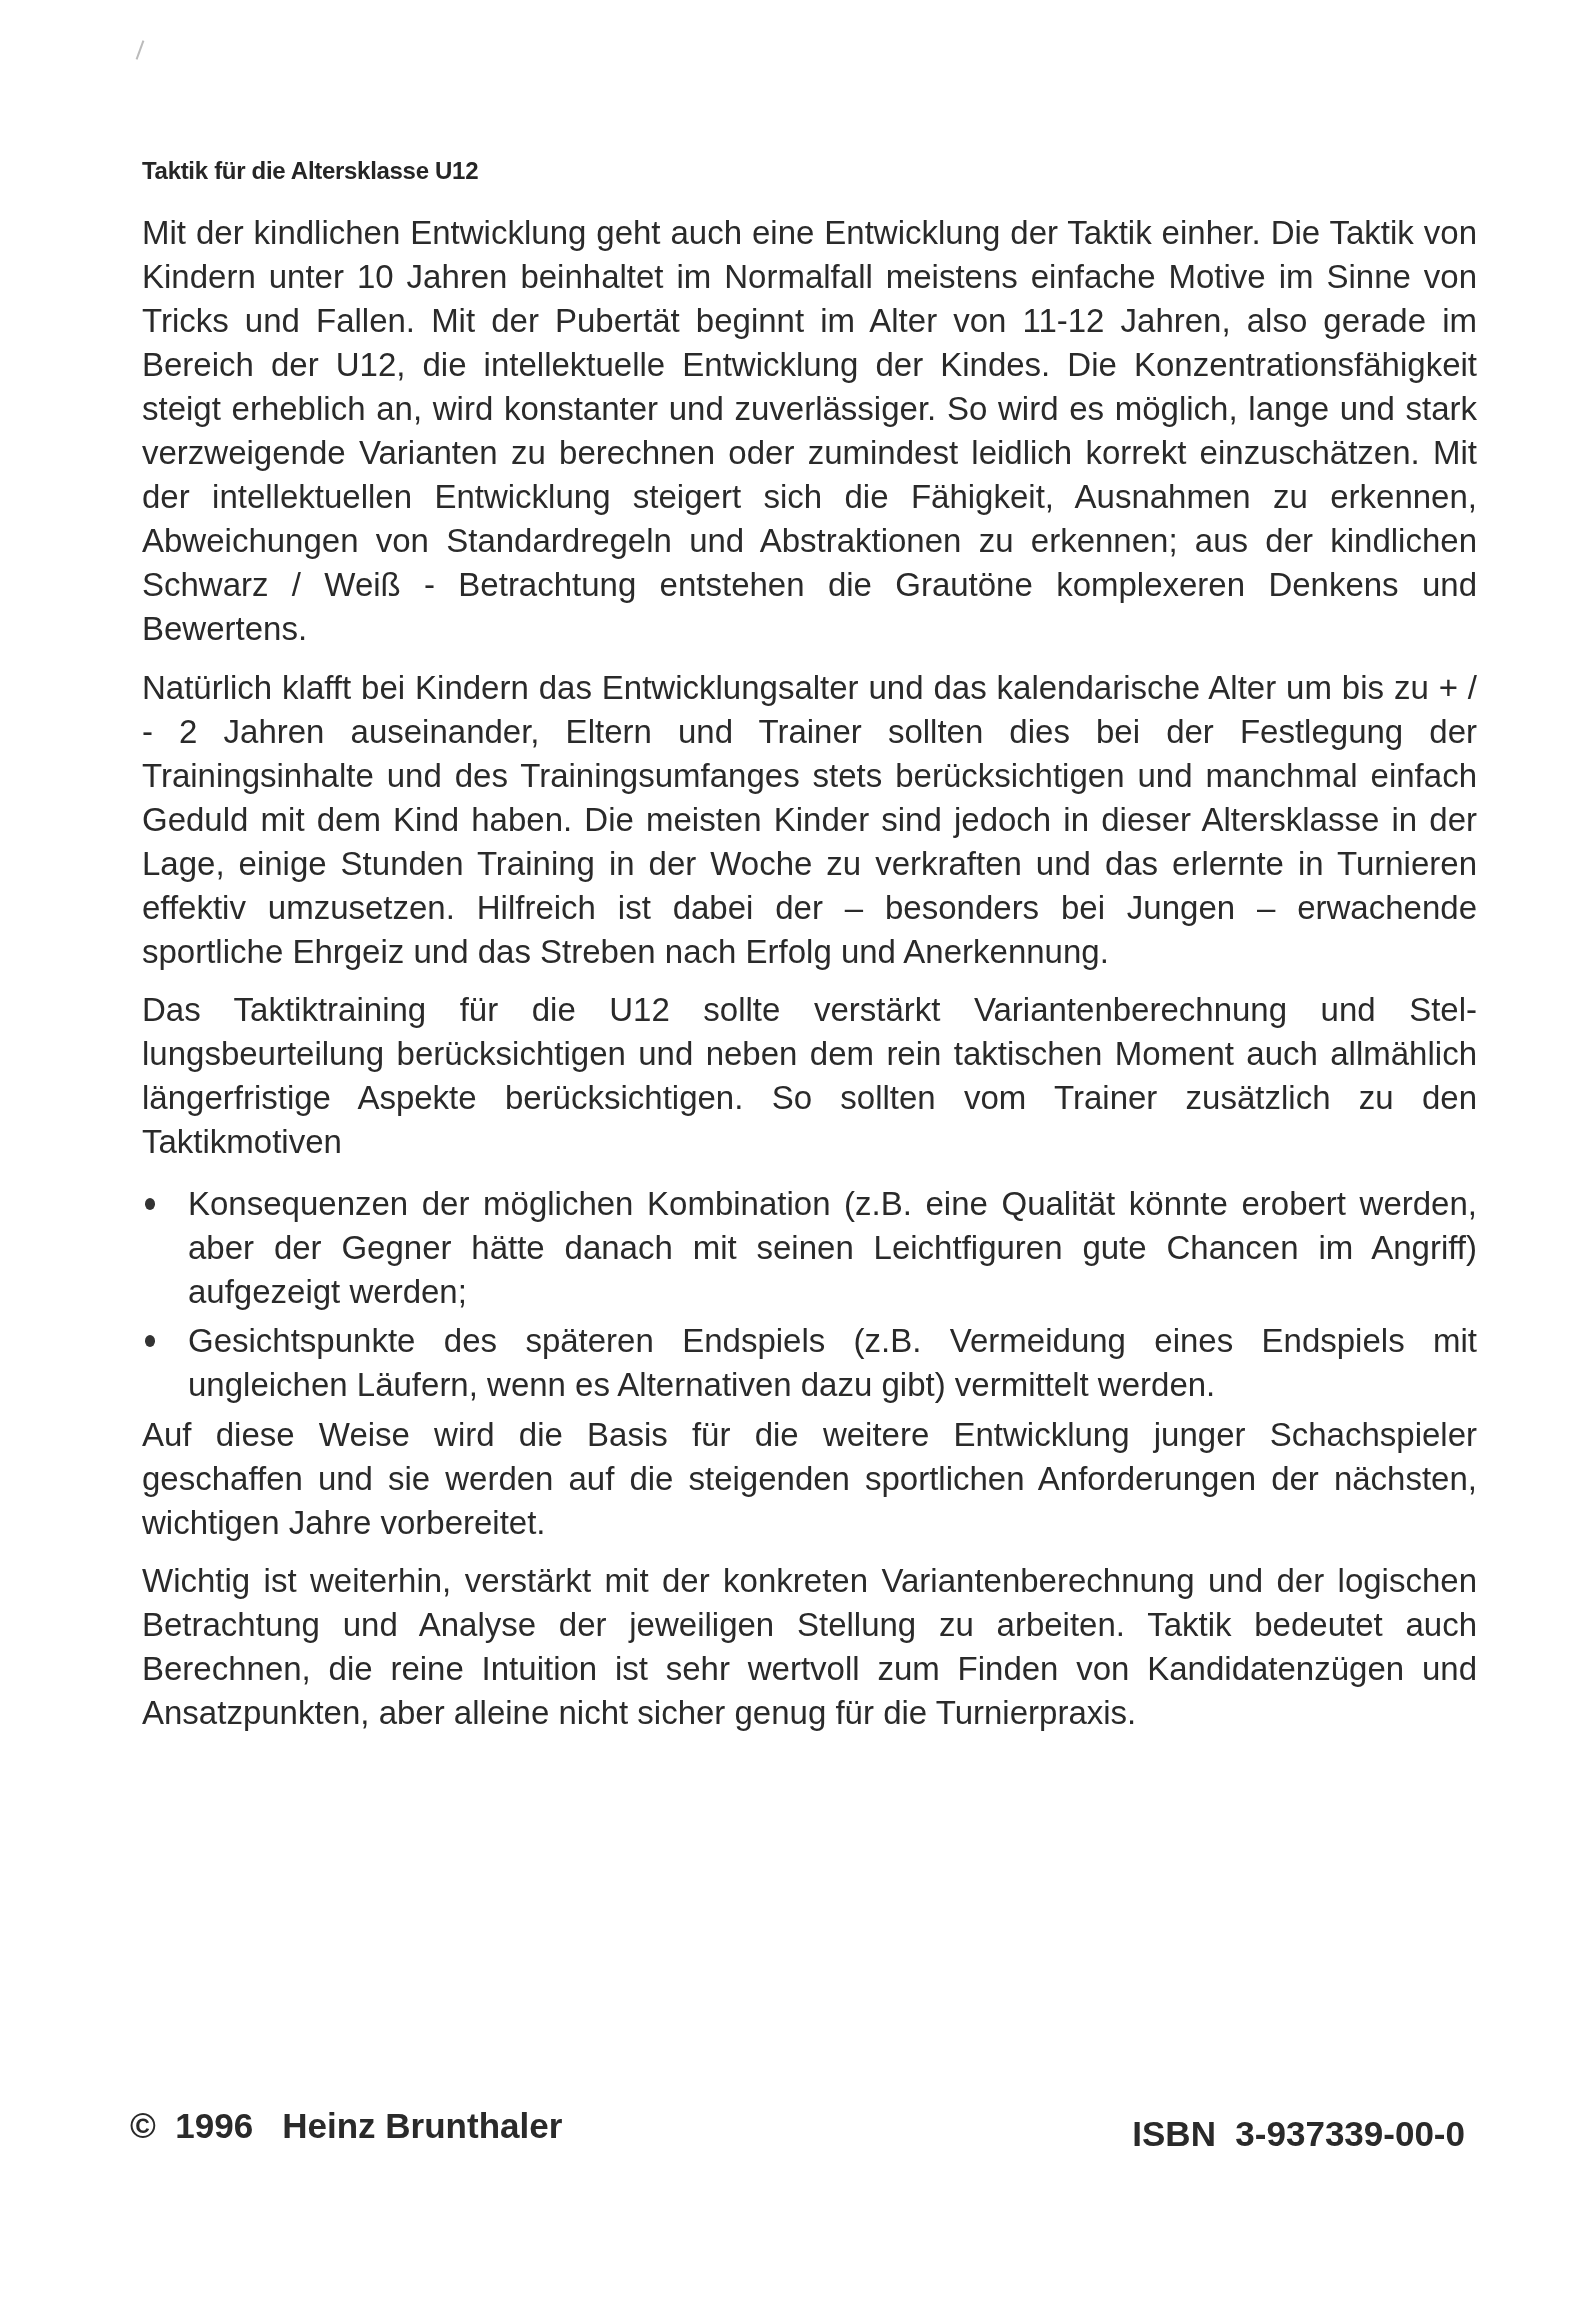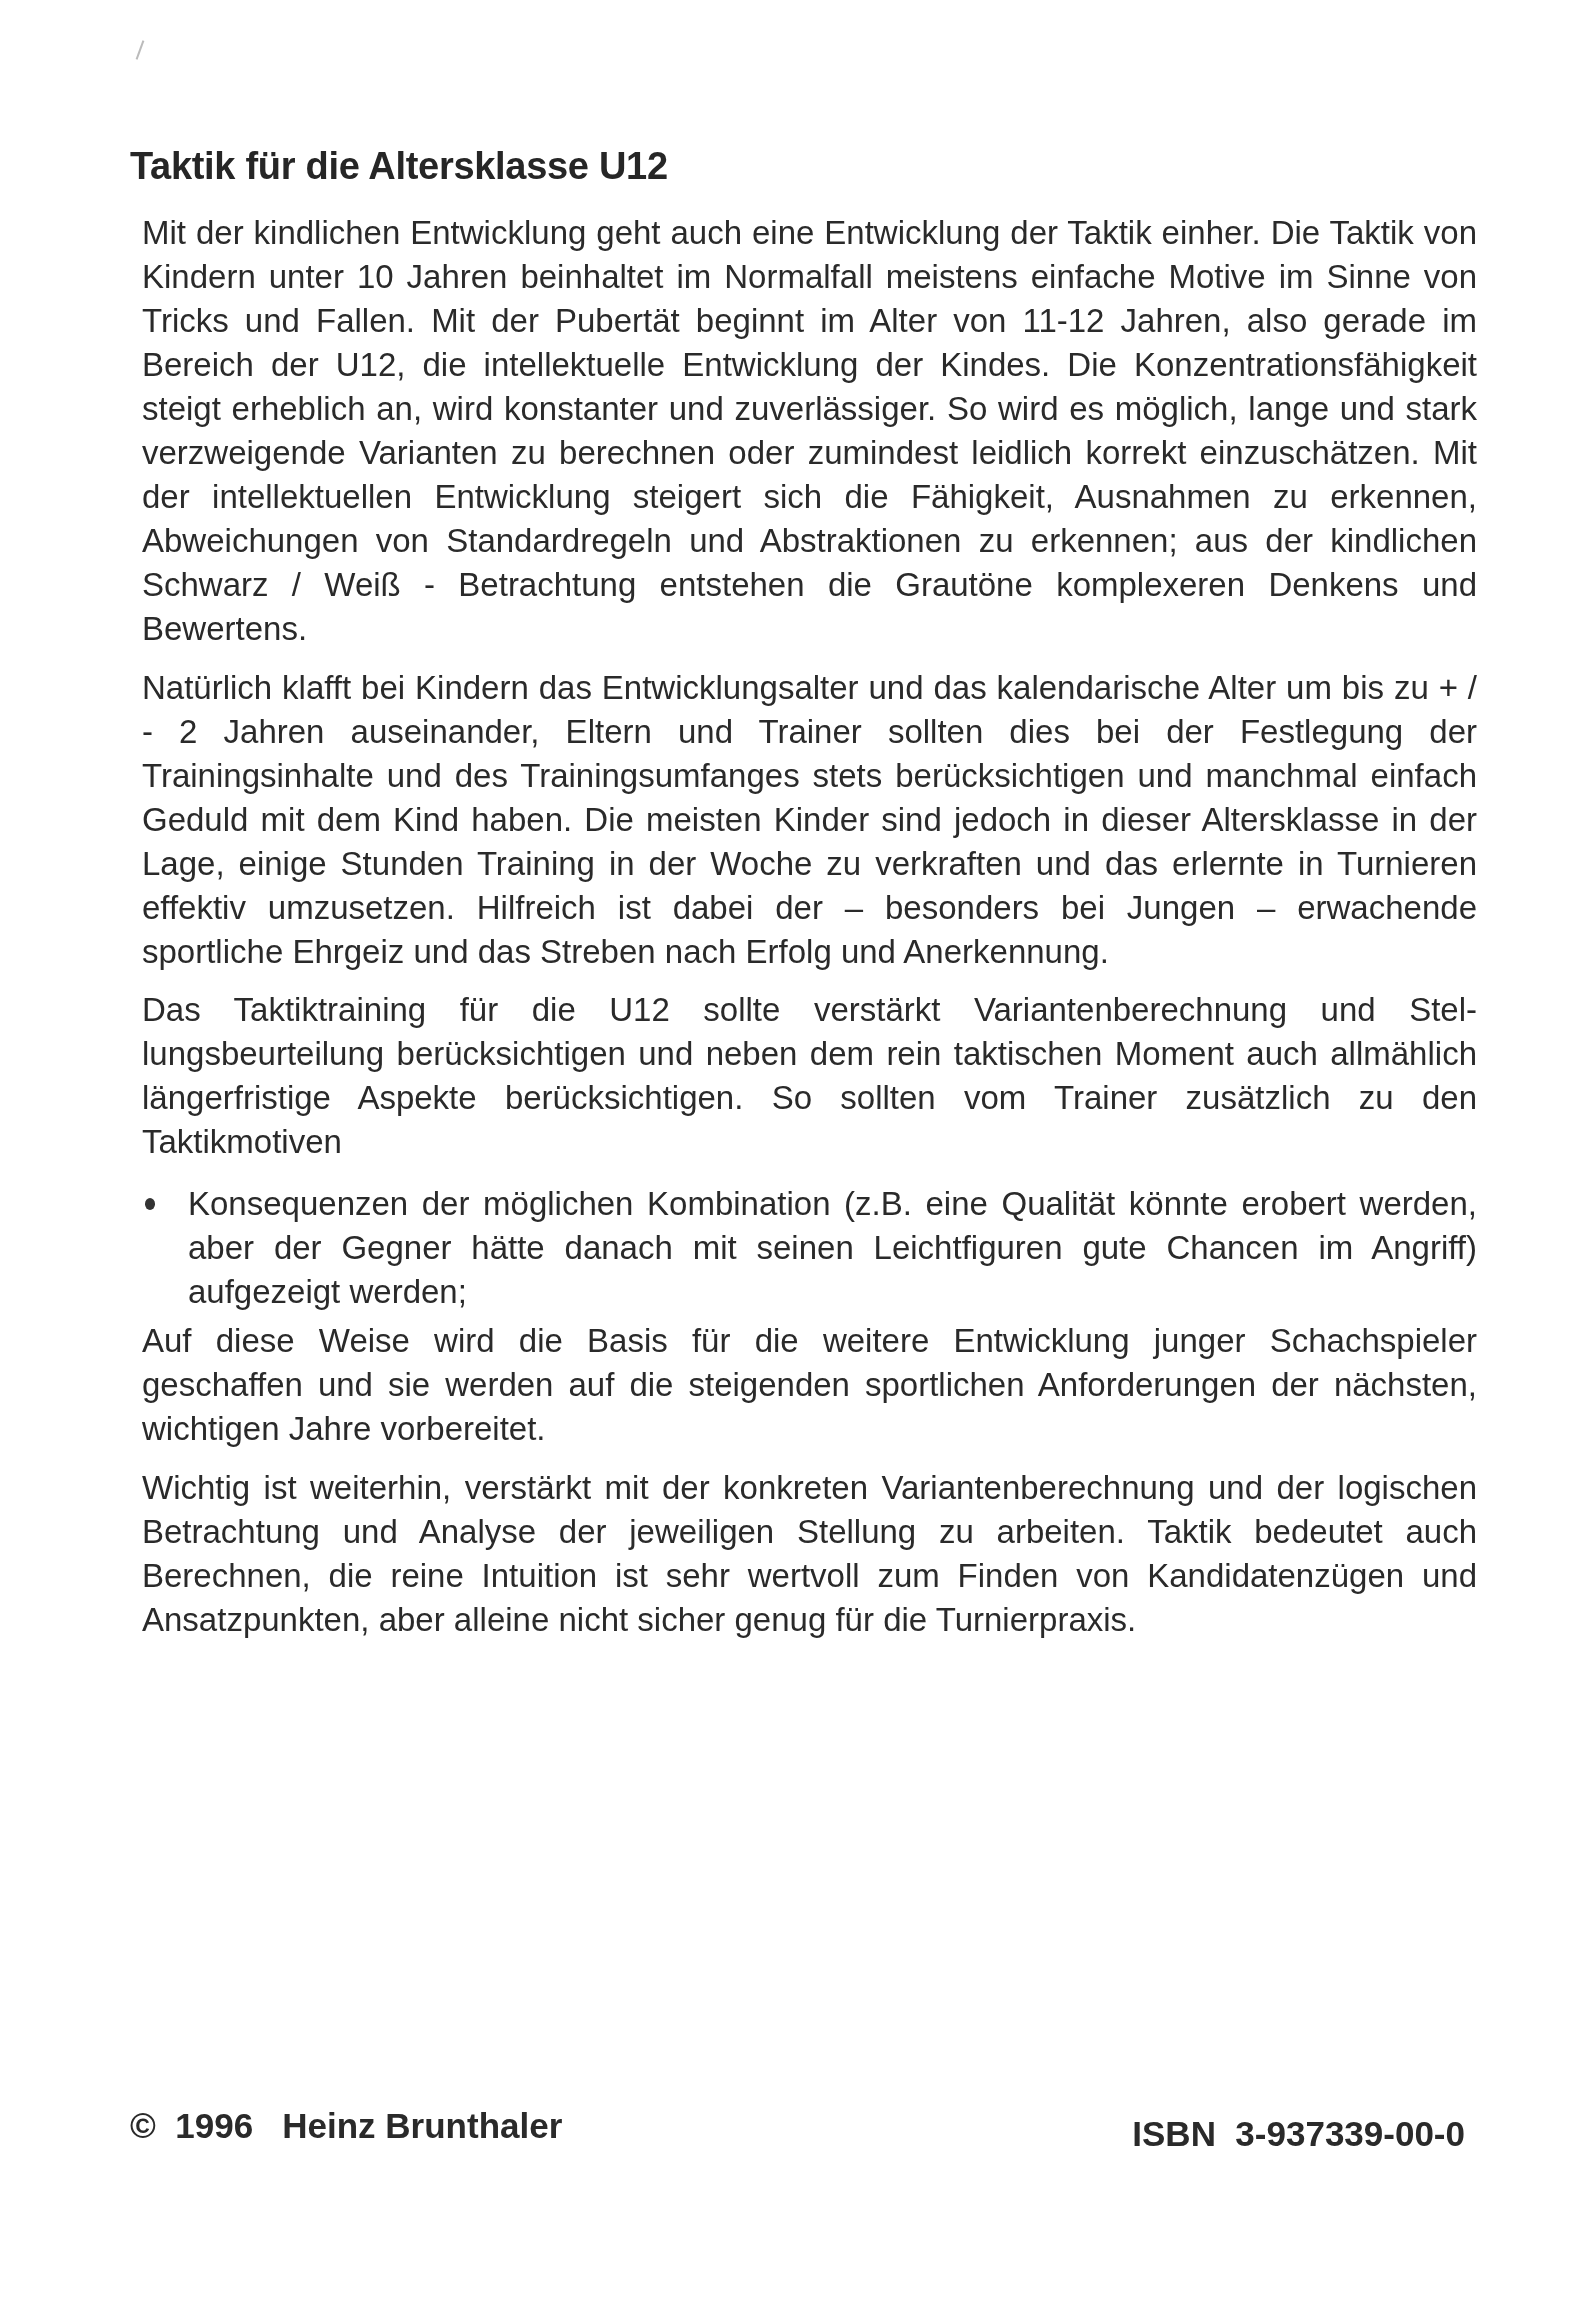--- a/index.html
+++ b/index.html
@@ -3,22 +3,22 @@
 <meta charset="utf-8">
 <style>
   html, body { margin: 0; padding: 0; background: #ffffff; }
   body {
     width: 1590px; height: 2307px; position: relative; overflow: hidden;
     font-family: "Liberation Sans", sans-serif; color: #2a2a2a;
   }
   .page { position: absolute; left: 130px; top: 0; width: 1335px; }
   .title {
     position: absolute; top: 145px; left: 0;
-    font-weight: bold; font-size: 38px; letter-spacing: -0.3px; color: #262626;
-    margin: 0;
+    font-weight: bold; font-size: 24px; letter-spacing: -0.3px; color: #262626;
+    margin: 12px;
   }
   .body {
     position: absolute; top: 211px; left: 12px; width: 1335px;
     font-size: 33px; line-height: 44px; text-align: justify;
     hyphens: manual;
   }
   .body p { margin: 0 0 14.6px 0; }
   .bullets { list-style: none; margin: 0 0 5.3px 0; padding: 0; }
   .bullets li { position: relative; padding-left: 46px; margin-bottom: 5.3px; }
   .bullets li .dot {
@@ -47,20 +47,24 @@
   <div class="body">
     <p>Mit der kindlichen Entwicklung geht auch eine Entwicklung der Taktik einher. Die Taktik von Kindern unter 10 Jahren beinhaltet im Normalfall meistens ein­fache Motive im Sinne von Tricks und Fallen. Mit der Pubertät  beginnt im Al­ter von 11-12 Jahren, also gerade im Bereich der U12, die intellektuelle Ent­wicklung der Kindes. Die Konzentrationsfähigkeit steigt erheblich an, wird konstanter und zuverlässiger. So wird es möglich, lange und stark verzwei­gende Varianten zu berechnen oder zumindest leidlich korrekt einzuschätzen. Mit der intellektuellen Entwicklung steigert sich die Fähigkeit, Ausnahmen zu erkennen, Abweichungen von Standardregeln und Abstraktionen zu erken­nen; aus der kindlichen Schwarz / Weiß - Betrachtung entstehen die Grautö­ne komplexeren Denkens und Bewertens.</p>
     <p>Natürlich klafft bei Kindern das Entwicklungsalter und das kalendarische Alter um bis zu  + / - 2 Jahren auseinander, Eltern und Trainer sollten dies bei der Festlegung der Trainingsinhalte und des Trainingsumfanges stets berücksich­tigen und manchmal einfach Geduld mit dem Kind haben. Die meisten Kinder sind jedoch in dieser Altersklasse in der Lage, einige Stunden Training in der Woche zu verkraften und das erlernte in Turnieren effektiv umzusetzen. Hilf­reich ist dabei der – besonders bei Jungen – erwachende sportliche Ehrgeiz und das Streben nach Erfolg und Anerkennung.</p>
     <p style="margin-bottom:18px">Das Taktiktraining für die U12 sollte verstärkt Variantenberechnung und Stel­lungsbeurteilung berücksichtigen und neben dem rein taktischen Moment auch allmählich längerfristige Aspekte berücksichtigen. So sollten vom Trai­ner zusätzlich zu den Taktikmotiven</p>
 
     <ul class="bullets">
       <li>
         <span class="dot"></span>
         <span>Konsequenzen der möglichen Kombination (z.B. eine Qualität könnte er­obert werden, aber der Gegner hätte danach mit seinen Leichtfiguren gute Chancen im Angriff) aufgezeigt werden;</span>
       </li>
+      <li>
+        <span class="dot"></span>
+        <span>Gesichtspunkte des späteren Endspiels (z.B. Vermeidung eines Endspiels mit ungleichen Läufern, wenn es Alternativen dazu gibt) vermittelt werden.</span>
+      </li>
     </ul>
 
     <p>Auf diese Weise wird die Basis für die weitere Entwicklung junger Schach­spieler geschaffen und sie werden auf die steigenden sportlichen Anforde­rungen der nächsten, wichtigen Jahre vorbereitet.</p>
     <p>Wichtig ist weiterhin, verstärkt mit der konkreten Variantenberechnung und der logischen Betrachtung und Analyse der jeweiligen Stellung zu arbeiten. Taktik bedeutet auch Berechnen, die reine Intuition ist sehr wertvoll zum Fin­den von Kandidatenzügen und Ansatzpunkten, aber alleine nicht sicher ge­nug für die Turnierpraxis.</p>
   </div>
 </div>
 
 <div class="footer">
   <span class="left">©  1996   Heinz Brunthaler</span>
   <span class="right">ISBN  3-937339-00-0</span>

